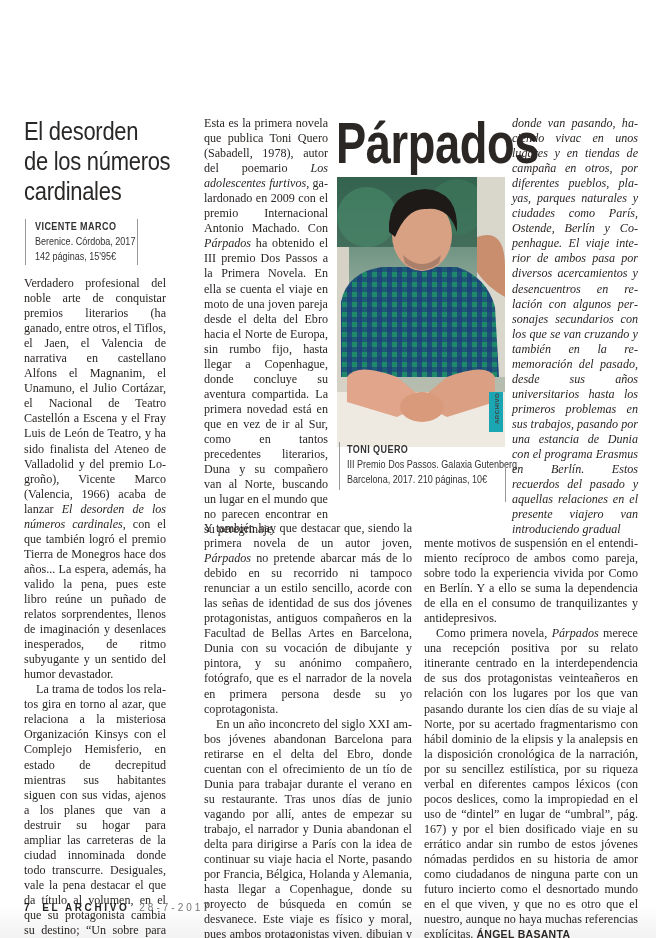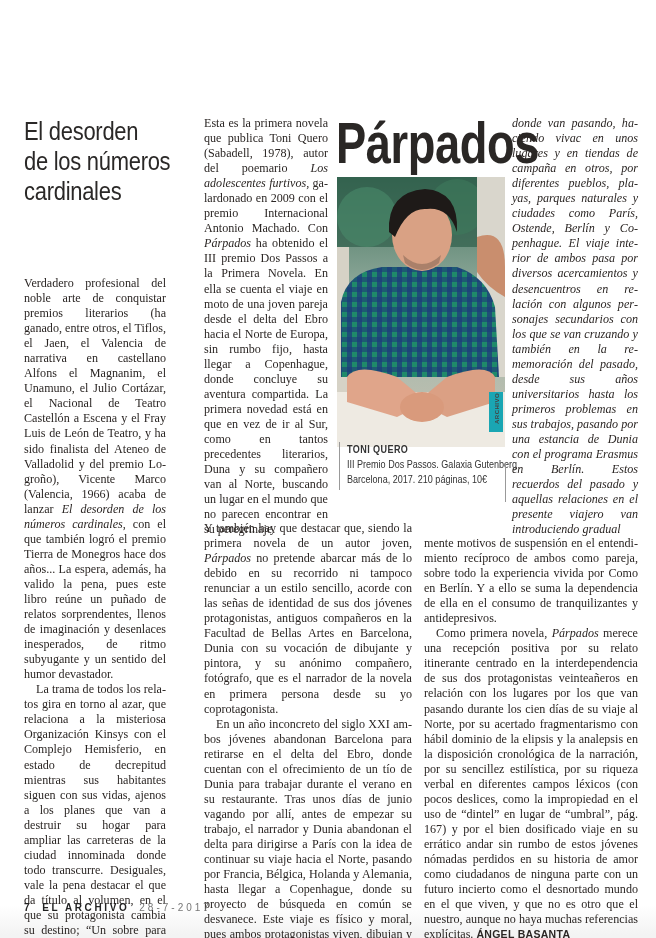--- a/index.html
+++ b/index.html
@@ -88,20 +88,25 @@
 
 <div class="page">
 
 
   <h1 class="r1-title" style="margin:0">
     <span>El desorden</span><br>
     <span>de los números</span><br>
     <span>cardinales</span>
   </h1>
 
+  <div class="infobox r1-info">
+    <div class="line author">VICENTE MARCO</div>
+    <div class="line">Berenice. Córdoba, 2017</div>
+    <div class="line">142 páginas, 15'95€</div>
+  </div>
 
   <div class="col col1">
     <p><span>Verdadero profesional del noble arte de conquistar premios lite­rarios (ha ganado, entre otros, el Tiflos, el Jaen, el Valencia de narrativa en castellano Alfons el Magnanim, el Unamuno, el Julio Cortázar, el Nacional de Teatro Castellón a Escena y el Fray Luis de León de Teatro, y ha sido finalista del Ateneo de Valladolid y del premio Lo­groño), Vicente Marco (Valencia, 1966) acaba de lanzar </span><i>El desorden de los números cardinales</i><span>, con el que también logró el premio Tierra de Monegros hace dos años... La espera, además, ha va­lido la pena, pues este libro re­úne un puñado de relatos sor­prendentes, llenos de imagina­ción y desenlaces inesperados, de ritmo subyugante y un senti­do del humor devastador.</span></p>
     <p><span>La trama de todos los rela­tos gira en torno al azar, que re­laciona a la misteriosa Organiza­ción Kinsys con el Complejo Hemisferio, en estado de de­crepitud mientras sus habitan­tes siguen con sus vidas, ajenos a los planes que van a destruir su hogar para ampliar las carreteras de la ciudad innominada don­de todo transcurre. Desiguales, vale la pena destacar el que da tí­tulo al volumen, en el que su protagonista cambia su desti­no; “Un sobre para Rández” y “Un plato demasiado frío”, aun­que el nivel general sea de ca­lidad y confirme el oficio pro­bado del autor. </span></p>
   </div>
 
   <div class="col col2">
     <p><span>Esta es la primera nove­la que publica Toni Quero (Sabadell, 1978), autor del poemario </span><i>Los adolescentes furtivos</i><span>, ga­lardonado en 2009 con el premio Internacional Antonio Machado. Con </span><i>Párpados</i><span> ha obtenido el III premio Dos Passos a la Primera Novela. En ella se cuenta el viaje en moto de una joven pa­reja desde el delta del Ebro hacia el Norte de Europa, sin rumbo fijo, hasta llegar a Copenha­gue, donde concluye su aventura compartida. La primera novedad está en que en vez de ir al Sur, como en tantos precedentes literarios, Duna y su compañero van al Norte, buscando un lugar en el mundo que no parecen encon­trar en su peregrinaje.</span></p>
   </div>
 

